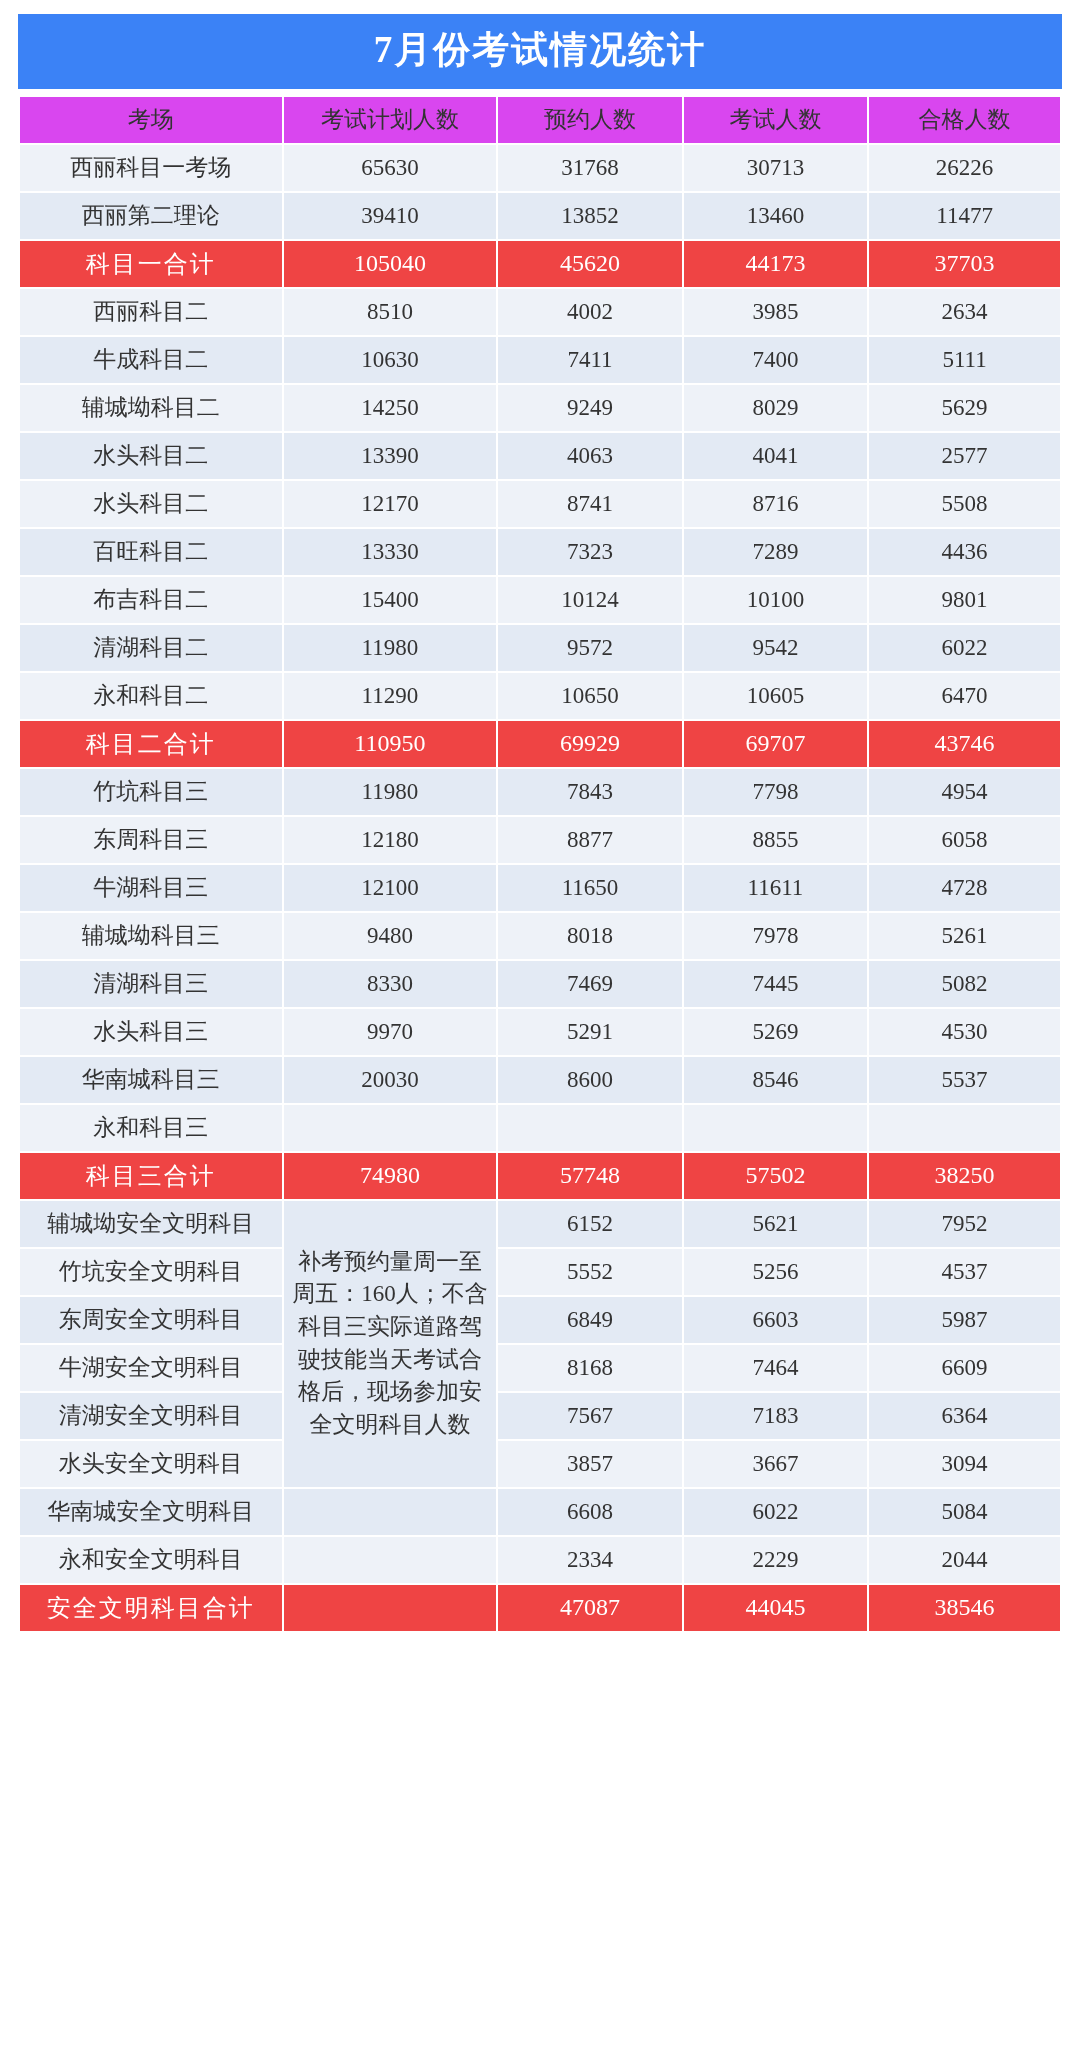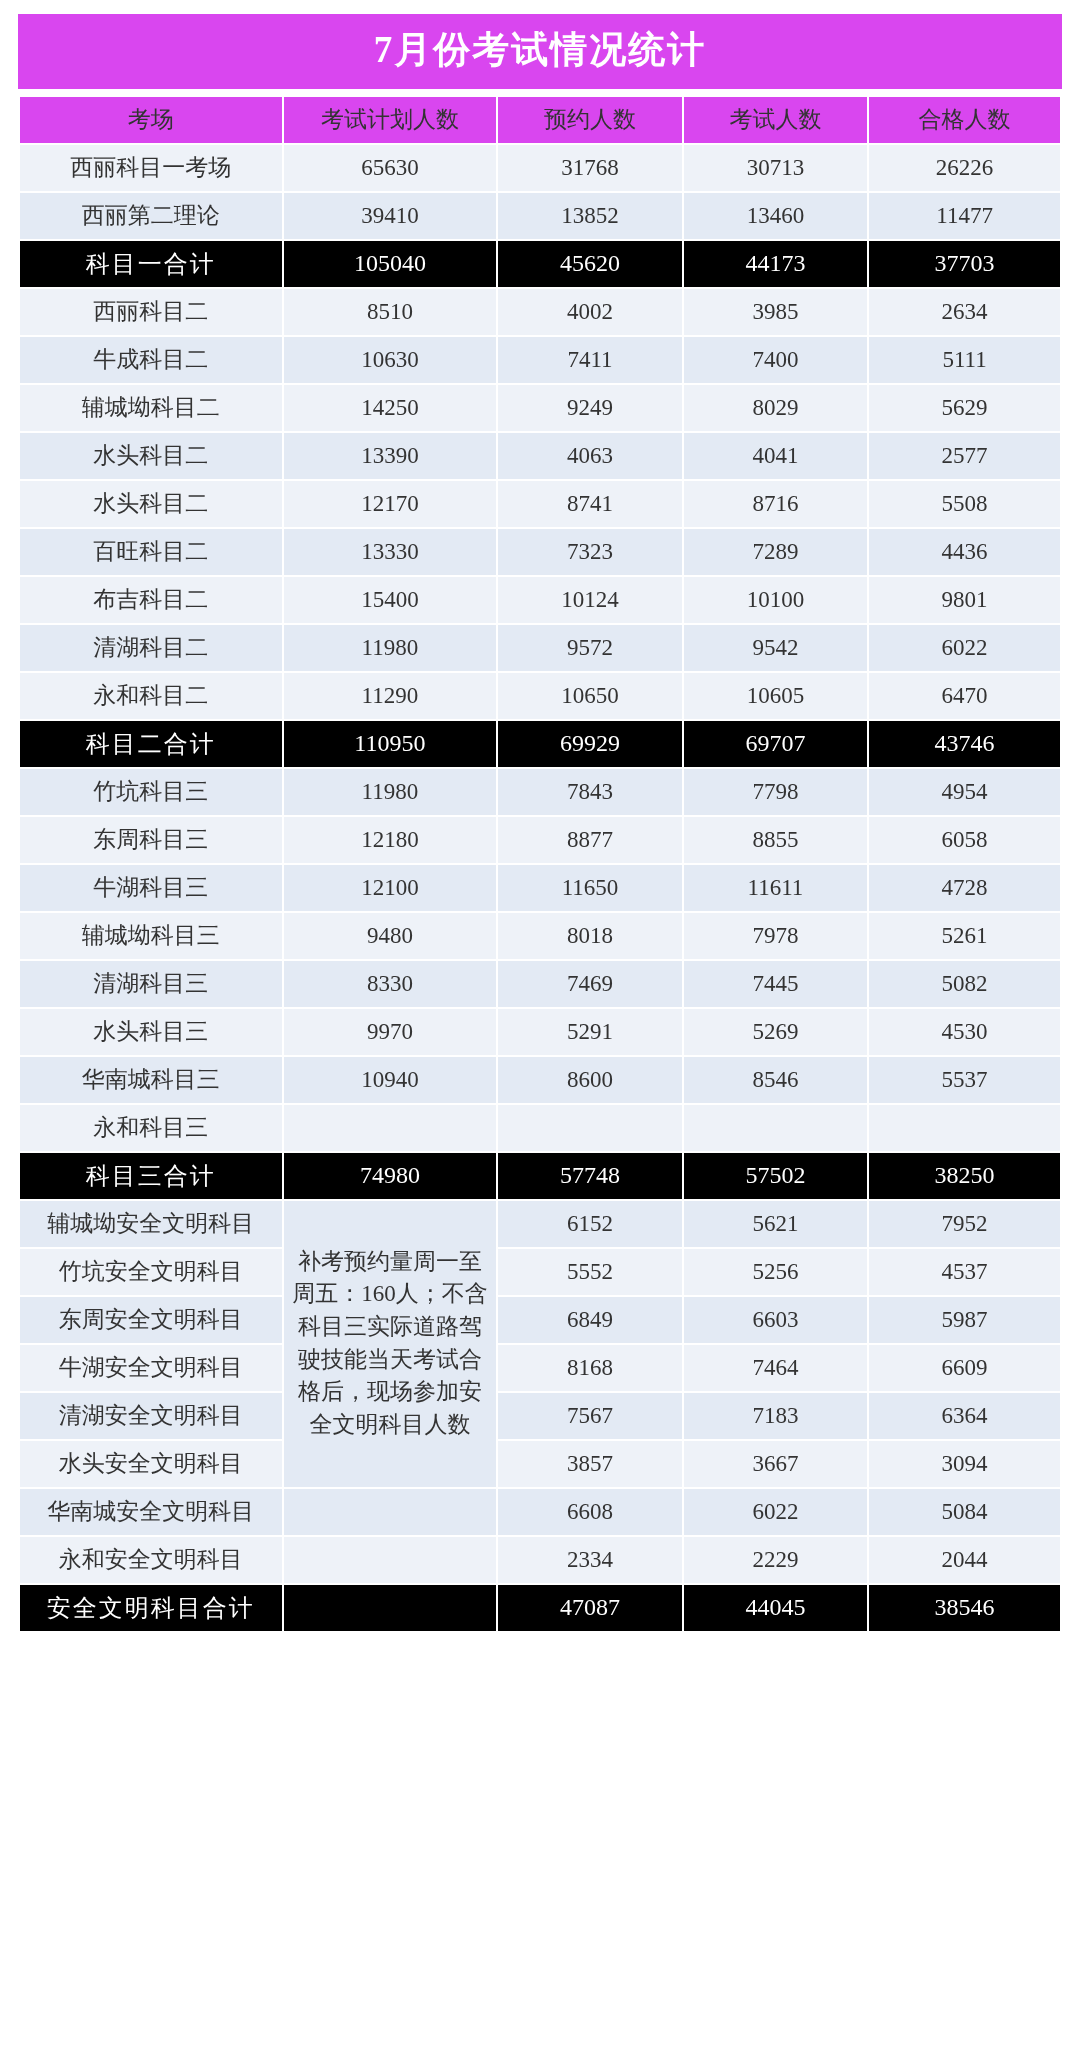--- a/index.html
+++ b/index.html
@@ -12,21 +12,21 @@
     font-family: "Liberation Serif", "DejaVu Serif", serif;
     -webkit-font-smoothing: antialiased;
   }
   .page {
     width: 1080px;
     box-sizing: border-box;
     padding: 14px 18px 10px 18px;
     background: #ffffff;
   }
   .title-bar {
-    background: #d946ef;
+    background: #3b82f6;
     color: #ffffff;
     text-align: center;
     font-size: 37px;
     font-weight: bold;
     letter-spacing: 2px;
     padding: 16px 0 18px 0;
     line-height: 1.1;
   }
   table.stats {
     border-collapse: collapse;
@@ -51,21 +51,21 @@
   thead th {
     background: #d946ef;
     font-weight: normal;
     font-size: 24px;
     color: #2b2b2b;
     height: 58px;
   }
   tbody tr.odd td { background: #eef2f8; }
   tbody tr.even td { background: #e3eaf4; }
   tbody tr.subtotal td {
-    background: #000000;
+    background: #ef4444;
     color: #ffffff;
     font-size: 24px;
   }
   td.name {
     font-size: 24px;
   }
   tbody tr.subtotal td.name {
     letter-spacing: 2px;
   }
   td.note {
@@ -234,21 +234,21 @@
         </tr>
         <tr class="odd">
           <td class="name">水头科目三</td>
           <td>9970</td>
           <td>5291</td>
           <td>5269</td>
           <td>4530</td>
         </tr>
         <tr class="even">
           <td class="name">华南城科目三</td>
-          <td>10940</td>
+          <td>20030</td>
           <td>8600</td>
           <td>8546</td>
           <td>5537</td>
         </tr>
         <tr class="odd">
           <td class="name">永和科目三</td>
           <td class="blank"></td>
           <td class="blank"></td>
           <td class="blank"></td>
           <td class="blank"></td>

